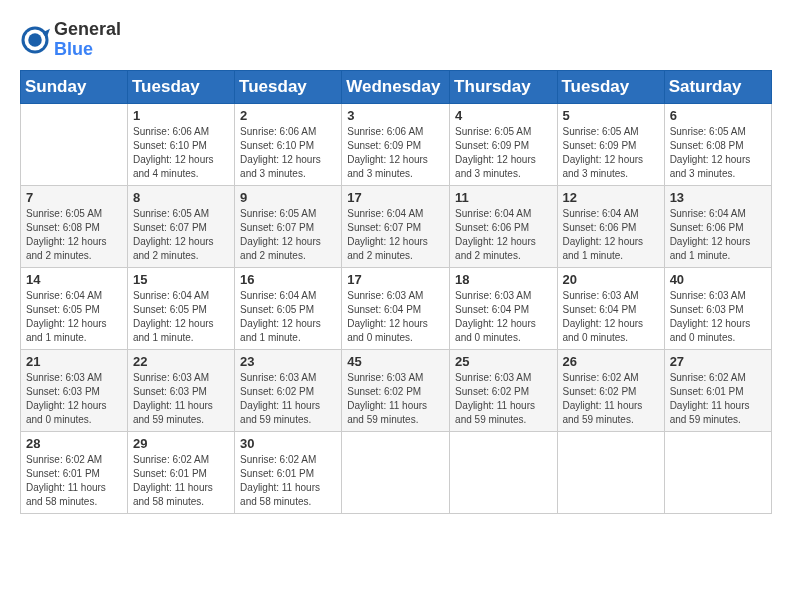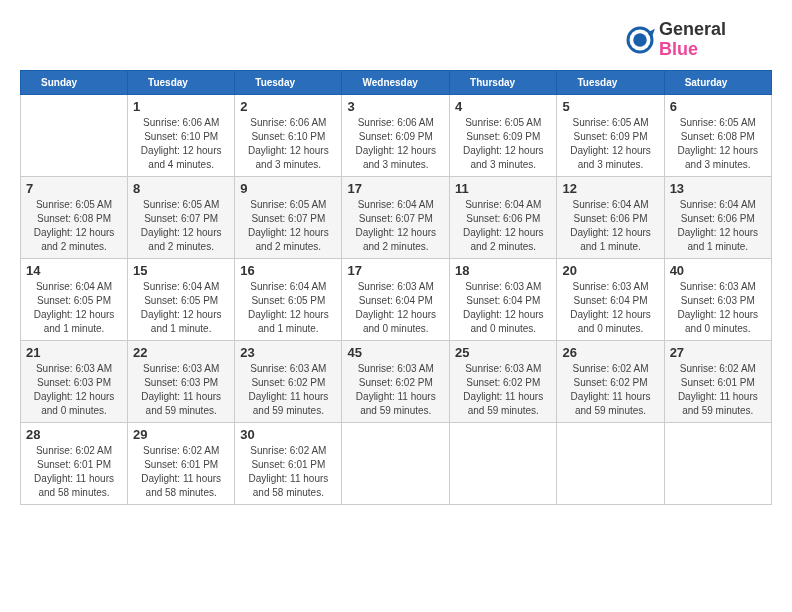--- a/index.html
+++ b/index.html
@@ -5,38 +5,38 @@
     * { box-sizing: border-box; margin: 0; padding: 0; }
     body {
       font-family: Arial, sans-serif;
       background: #fff;
       width: 792px;
       min-height: 612px;
       padding: 20px;
     }
     .header {
       display: flex;
-      justify-content: flex-end;
+      justify-content: space-between;
       align-items: flex-start;
       margin-bottom: 10px;
       gap: 46px;
     }
     .logo {
       display: flex;
       align-items: center;
     }
     .logo-text {
       display: flex;
       flex-direction: column;
       font-size: 18px;
       font-weight: bold;
       line-height: 1.1;
     }
     .logo-text .general { color: #333; }
-    .logo-text .blue { color: #ec4899; }
+    .logo-text .blue { color: #3b82f6; }
     .logo-icon {
       width: 30px;
       height: 30px;
       margin-right: 4px;
     }
     .title-block {
       text-align: right;
     }
     .month-year {
       font-size: 32px;
@@ -48,23 +48,23 @@
       color: #555;
     }
     .calendar {
       width: 100%;
       border-collapse: collapse;
       border: 1px solid #ccc;
     }
     .calendar th {
       background-color: #2a6ebb;
       color: #fff;
-      font-size: 10px;
+      font-size: 17px;
       font-weight: bold;
-      padding: 6px 20px;
+      padding: 6px 4px;
       text-align: left;
       border: 1px solid #1a5faa;
     }
     .calendar td {
       vertical-align: top;
       border: 1px solid #ccc;
       padding: 4px 5px;
       width: 108px;
       min-height: 80px;
     }
@@ -72,21 +72,20 @@
       font-size: 13px;
       font-weight: bold;
       color: #333;
       display: block;
       margin-bottom: 2px;
     }
     .day-info {
       font-size: 10px;
       color: #444;
       line-height: 1.4;
-      text-align: center;
     }
     .empty { background: #f9f9f9; }
     tr:nth-child(even) td { background-color: #f5f5f5; }
     tr:nth-child(odd) td { background-color: #ffffff; }
     .calendar thead tr th { background-color: #2a6ebb; }
   </style>
 </head>
 <body>
 
 <div class="header">

